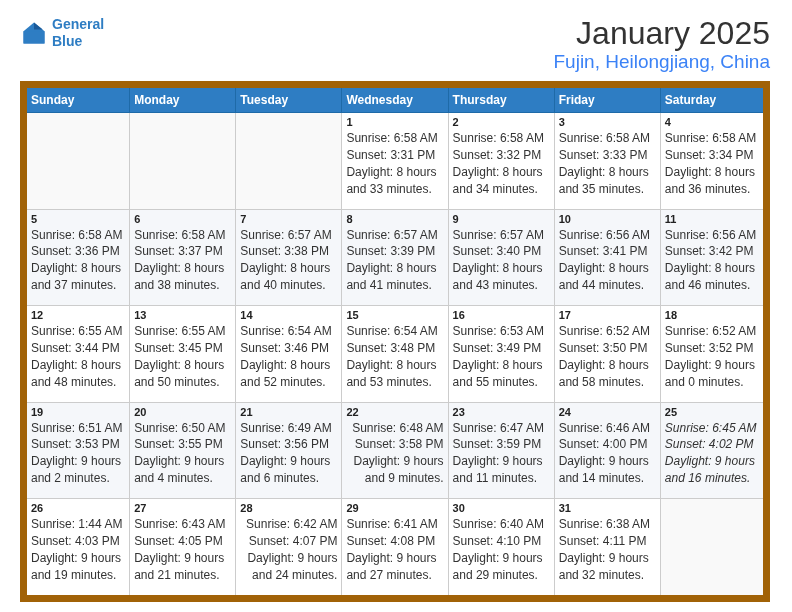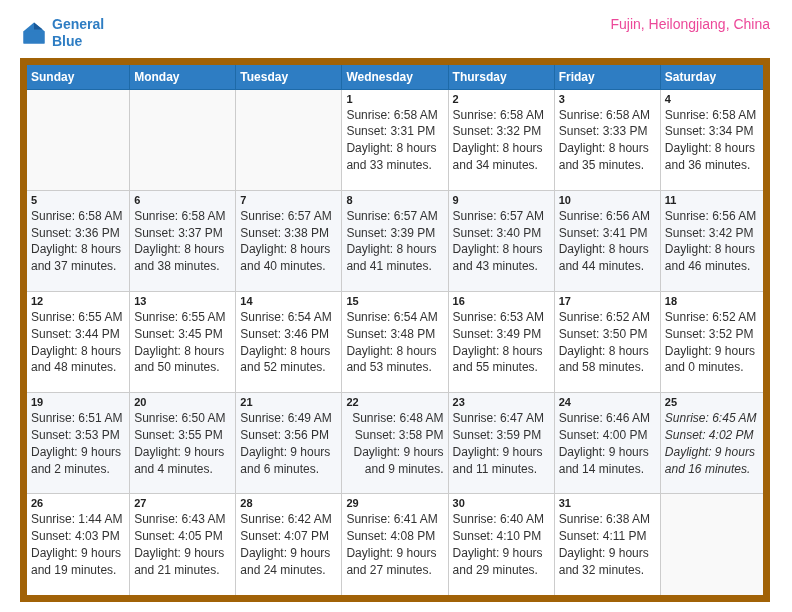--- a/index.html
+++ b/index.html
@@ -44,22 +44,22 @@
     .title-block {
       text-align: right;
     }
     .main-title {
       font-size: 32px;
       font-weight: normal;
       color: #333;
       line-height: 1.1;
     }
     .subtitle {
-      font-size: 14px;
-      color: #ec4899;
+      font-size: 19px;
+      color: #3b82f6;
     }
     .calendar {
       flex: 1;
       border: 7px solid #a16207;
       border-collapse: collapse;
       width: 100%;
       table-layout: fixed;
     }
     .calendar th {
       background: #2e7dc3;
@@ -107,20 +107,21 @@
         <polygon points="16,4 28,14 28,28 4,28 4,14" fill="#2e7dc3"></polygon>
         <polygon points="16,4 26,12 16,12" fill="#1a5a9a"></polygon>
         <rect x="4" y="14" width="24" height="14" fill="#2e7dc3"></rect>
       </svg>
       <div class="logo-text">
         <div><span>General</span></div>
         <div><span style="color:#2e7dc3">Blue</span></div>
       </div>
     </div>
     <div class="title-block">
+      <div class="main-title">January 2025</div>
       <div class="subtitle">Fujin, Heilongjiang, China</div>
     </div>
   </div>
 
   <table class="calendar">
     <thead>
       <tr id="header-row">
           <th>Sunday</th>
           <th>Monday</th>
           <th>Tuesday</th>
@@ -327,21 +328,21 @@
           </td>
           <td>
             <div class="day-number">27</div>
             <div class="day-info" style="white-space: pre-line;">Sunrise: 6:43 AM
 Sunset: 4:05 PM
 Daylight: 9 hours
 and 21 minutes.</div>
           </td>
           <td>
             <div class="day-number">28</div>
-            <div class="day-info" style="white-space: pre-line;">Sunrise: 6:42 AM
+            <div class="day-info" style="white-space: pre-line; text-align: right;">Sunrise: 6:42 AM
 Sunset: 4:07 PM
 Daylight: 9 hours
 and 24 minutes.</div>
           </td>
           <td>
             <div class="day-number">29</div>
             <div class="day-info" style="white-space: pre-line;">Sunrise: 6:41 AM
 Sunset: 4:08 PM
 Daylight: 9 hours
 and 27 minutes.</div>

